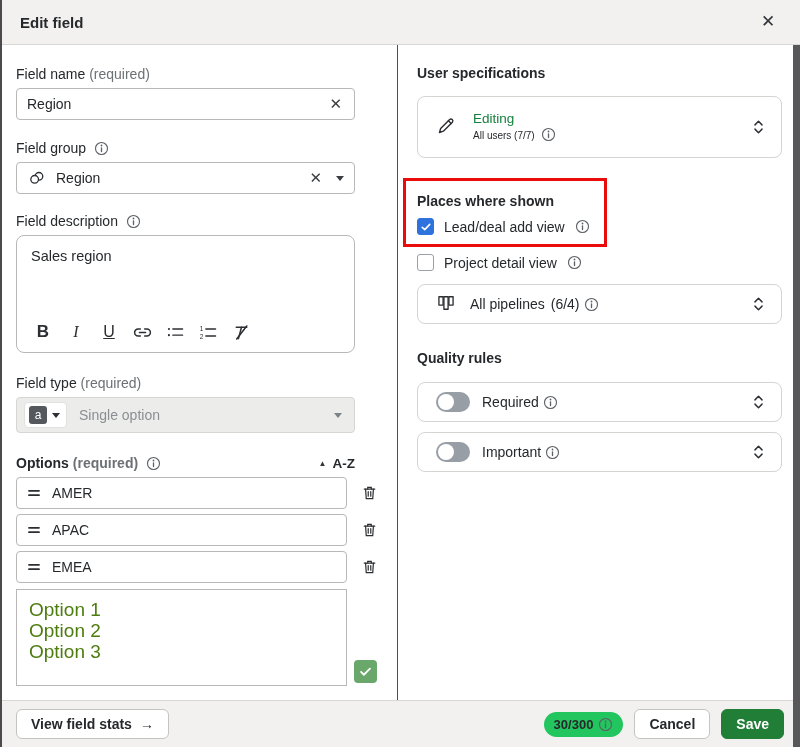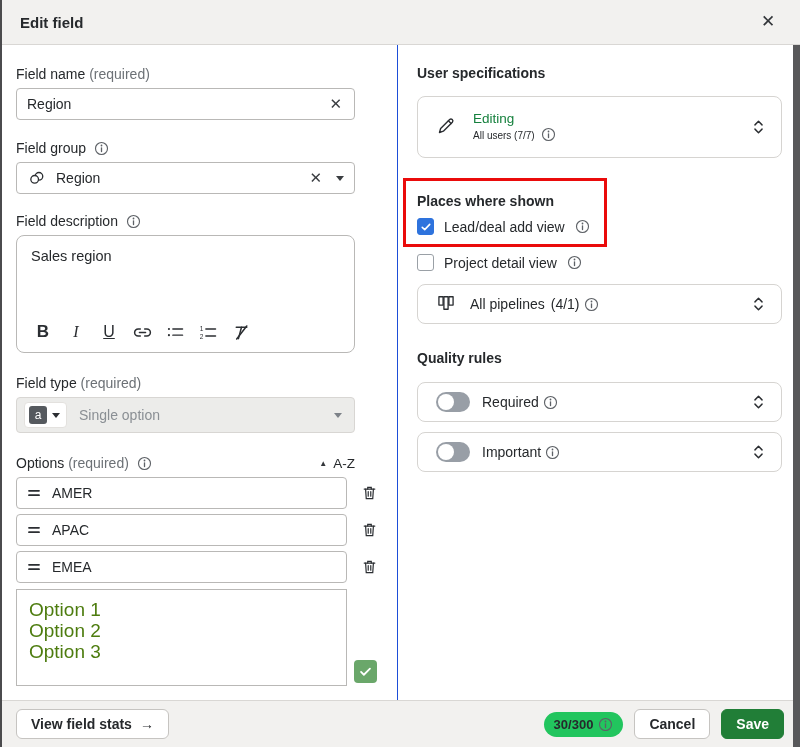--- a/index.html
+++ b/index.html
@@ -80,21 +80,21 @@
   }
   .type-badge {
     width:18px; height:18px; background:#55595e; color:#fff; border-radius:3px;
     font-size:12px; display:flex; align-items:center; justify-content:center;
   }
   .chip-caret { width:0;height:0;border-left:4px solid transparent;border-right:4px solid transparent;border-top:5px solid #2b2e32; margin-left:0; }
   .type-label { color:#8a8f94; margin-left:12px; flex:1; }
   .type-caret { width:0;height:0;border-left:4.5px solid transparent;border-right:4.5px solid transparent;border-top:5.5px solid #7d8288; }
 
   
-  .options-head { display:flex; align-items:flex-end; margin-bottom:6px; width:339px; }
+  .options-head { display:flex; align-items:flex-end; margin-bottom:6px; width:339px;font-weight:bold; }
   .sort-ctl { margin-left:auto; background:none; border:none; font:inherit; font-size:13.5px; color:#26292c; cursor:pointer; display:flex; align-items:center; gap:6px; }
   .sort-tri { font-size:8px; color:#33363a; }
   .opt-row { display:flex; align-items:center; margin-bottom:5px; }
   .opt-input { height:32px; }
   .drag-handle { cursor:grab; display:flex; margin-right:11px; border:none; background:none; padding:0; }
   .trash-btn { background:none; border:none; cursor:pointer; margin-left:14px; display:flex; padding:0; color:#33363a; }
   .bulk-box {
     position:relative; border:1px solid #b9b8b6; border-radius:0; height:97px;
     margin-top:6px; padding:9px 12px; color:#4d7c0f; font-size:19px; line-height:21px;
   }
@@ -404,21 +404,21 @@
 
     <div class="panel panel-std panel-mt">
       <span>
         <svg width="20" height="20" viewBox="0 0 24 24" fill="none" stroke="#2b2e32" stroke-width="1.6" stroke-linejoin="round">
             <path d="M3.5 4.5h5v10h-5z"></path>
             <path d="M9.5 4.5h5v15h-5z"></path>
             <path d="M15.5 4.5h5v10h-5z"></path>
           </svg>
       </span>
       <span class="pipe-label">All pipelines</span>
-      <span class="count-gap">(4/1)</span>
+      <span class="count-gap">(6/4)</span>
       <span class="info">
           <svg width="15" height="15" viewBox="0 0 16 16">
             <use href="#i-info"></use>
           </svg>
         </span>
       <span class="spacer"></span>
       <span class="updown">
         <svg width="17" height="20" viewBox="0 0 24 28" fill="none" stroke="#2b2e32" stroke-width="2" stroke-linecap="round" stroke-linejoin="round">
             <path d="M7 11l5-5 5 5"></path>
             <path d="M7 17l5 5 5-5"></path>

